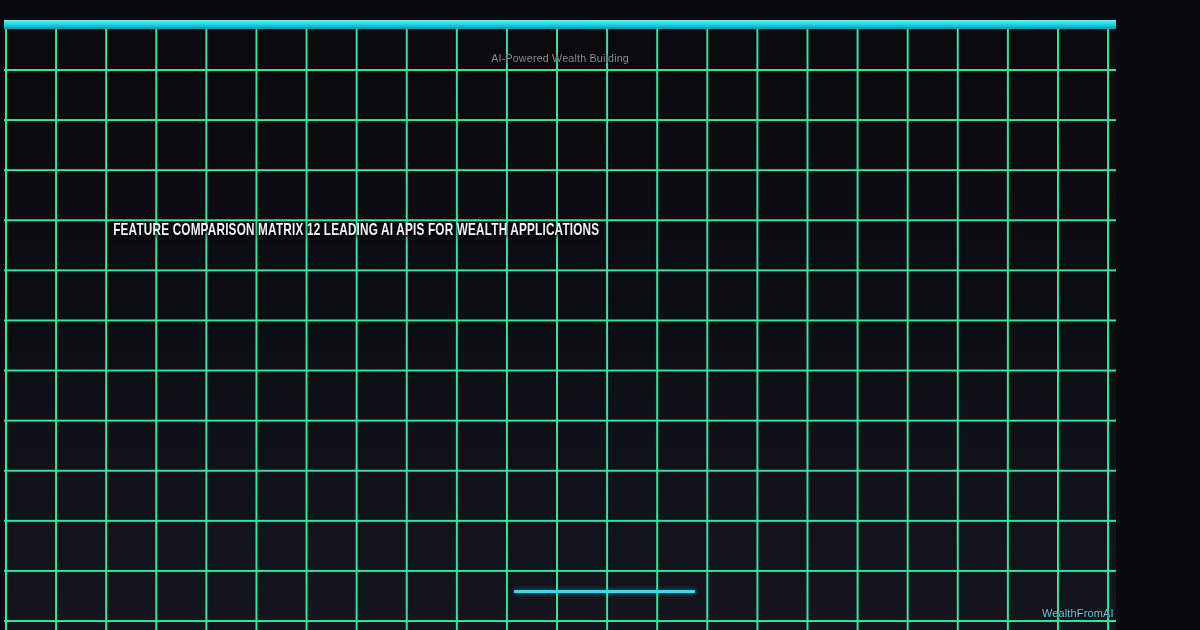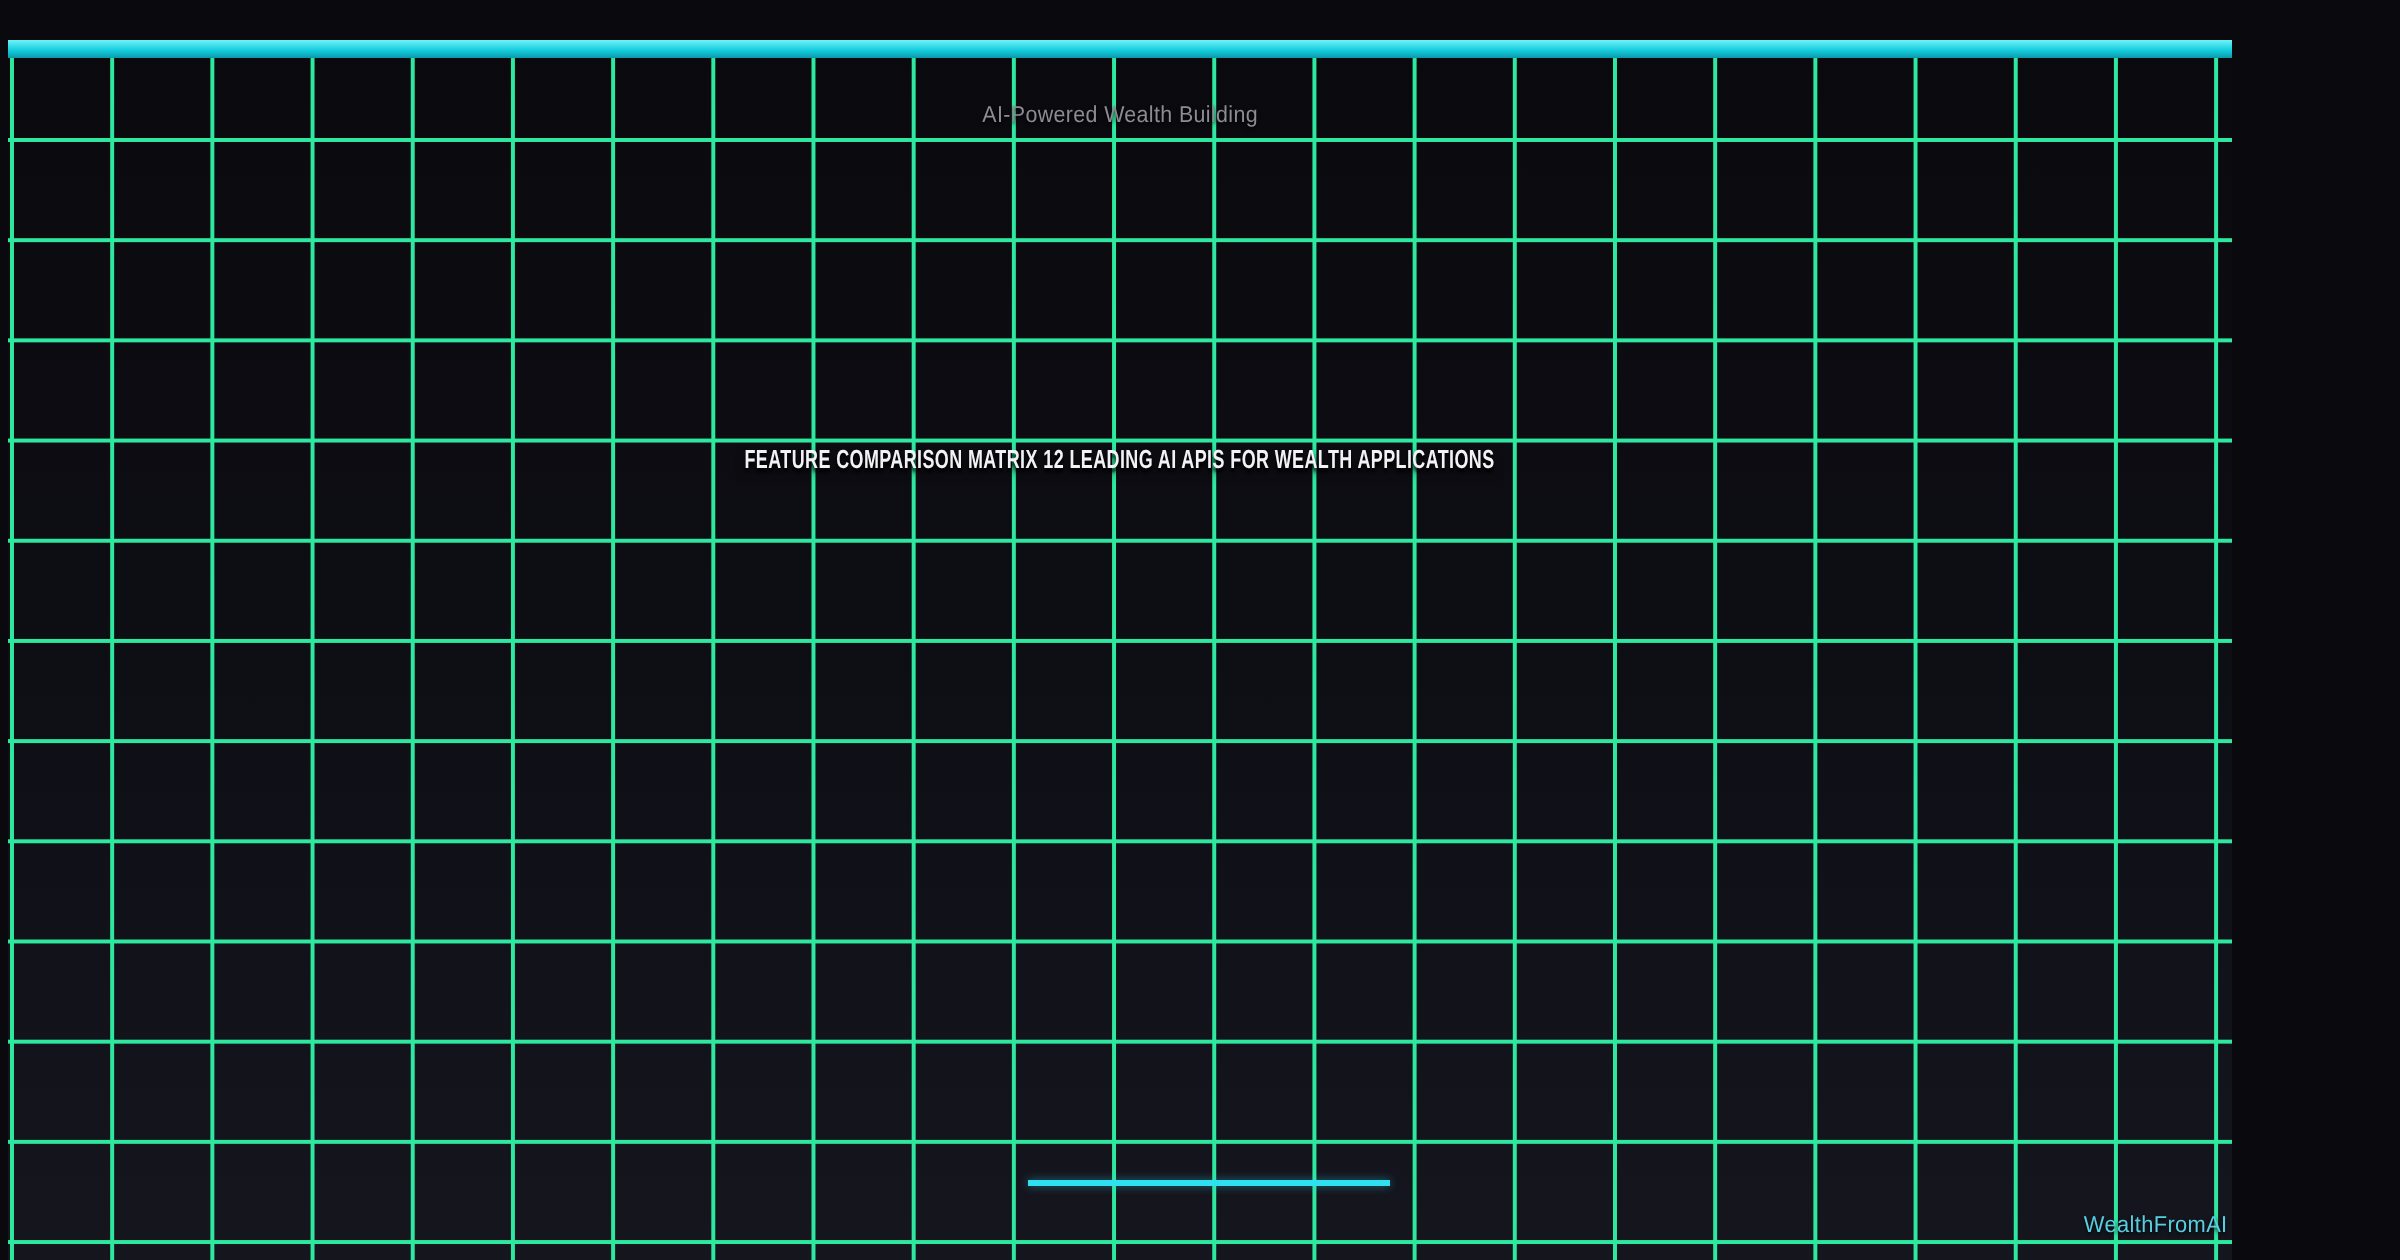--- a/index.html
+++ b/index.html
@@ -64,23 +64,22 @@
   }
   .eyebrow .squeeze {
     display: inline-block;
     transform: scaleX(0.93);
     transform-origin: 50% 50%;
   }
   .title {
     position: absolute;
     left: 0; top: 202px;
     width: 100%;
-    text-align: center;
     color: var(--title-text);
-    font-size: 13px;
+    font-size: 17px;
     font-weight: bold;
     line-height: 15px;
     letter-spacing: 0.3px;
     white-space: nowrap;
     z-index: 3;
     text-shadow: 0 2px 2px rgba(0,0,0,0.85), 0 3px 6px rgba(0,0,0,0.55);
   }
   .title .squeeze-hard {
     display: inline-block;
     transform: scaleX(0.69);

